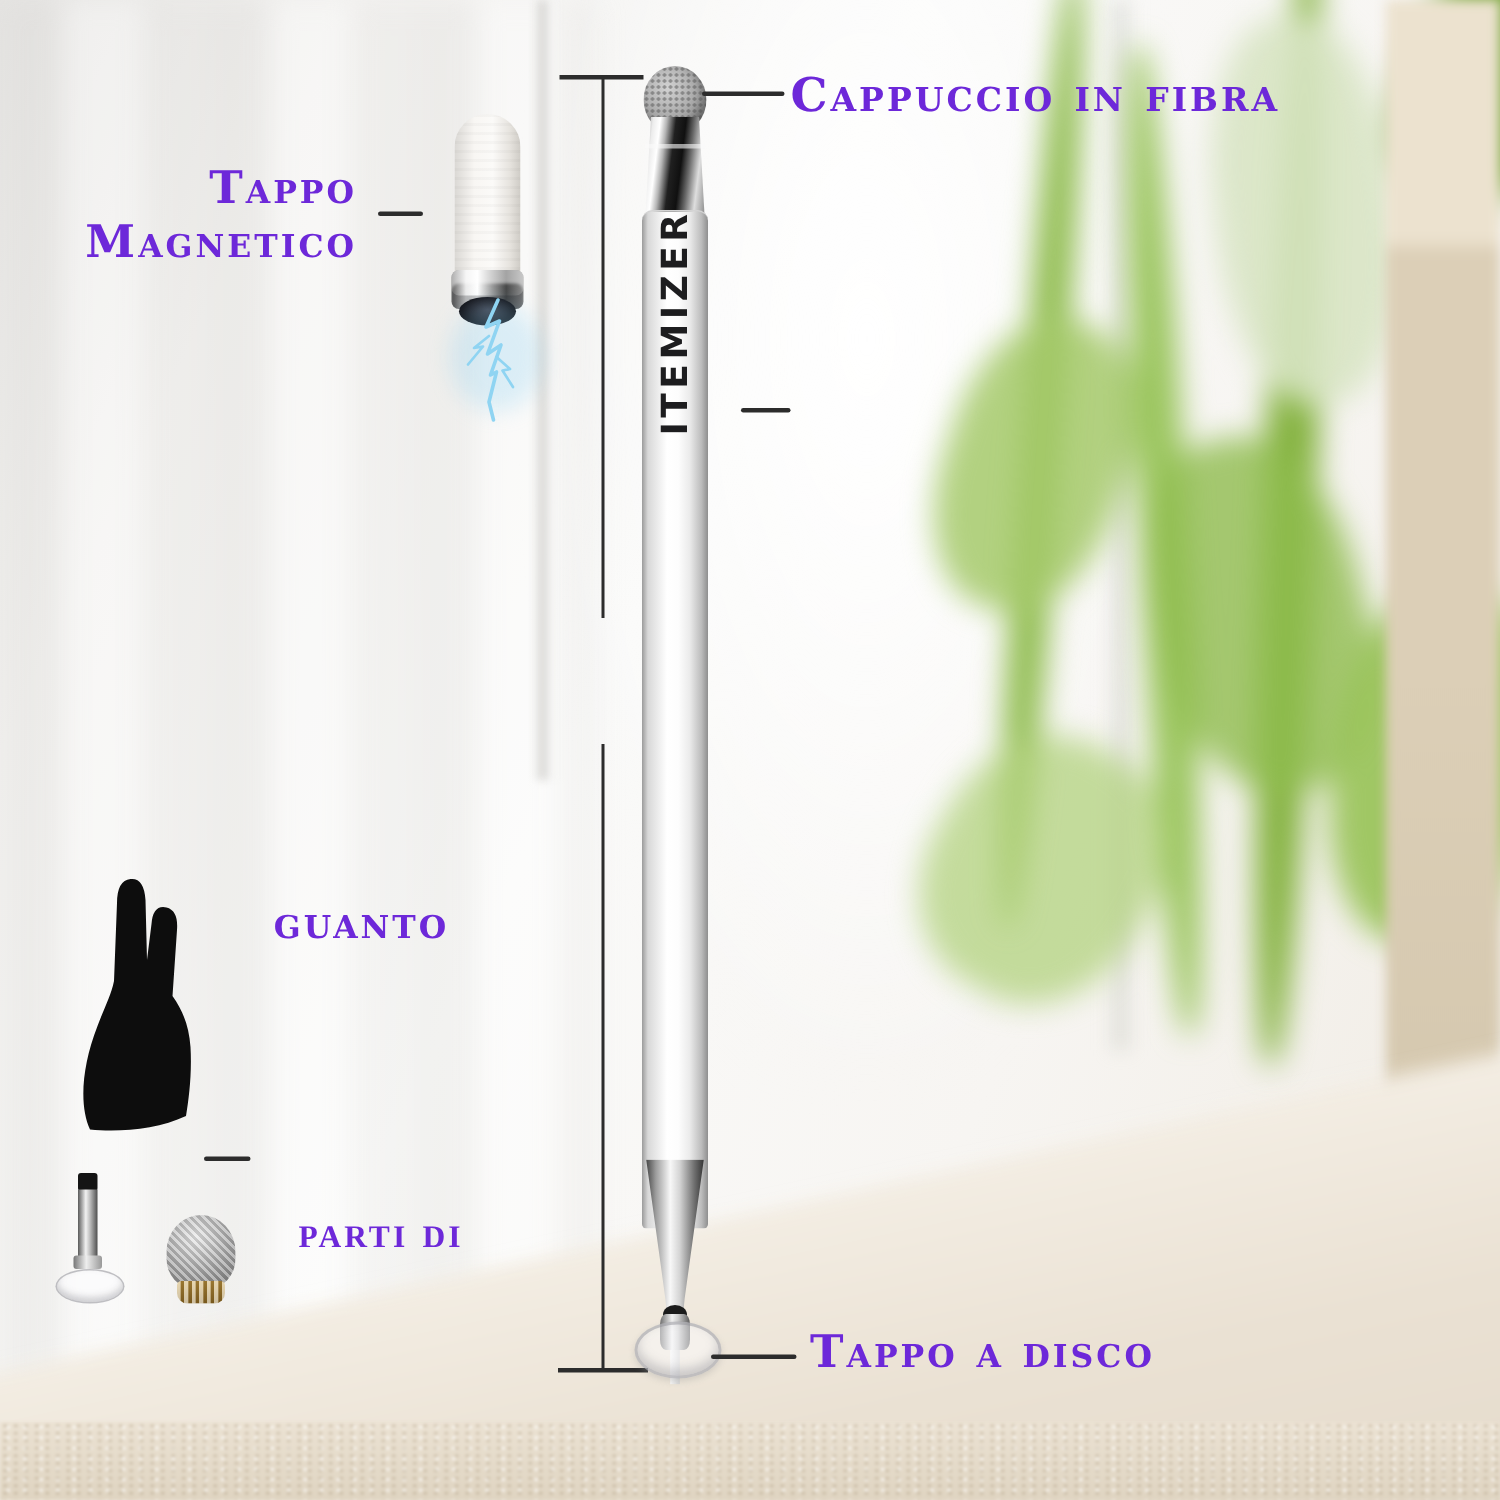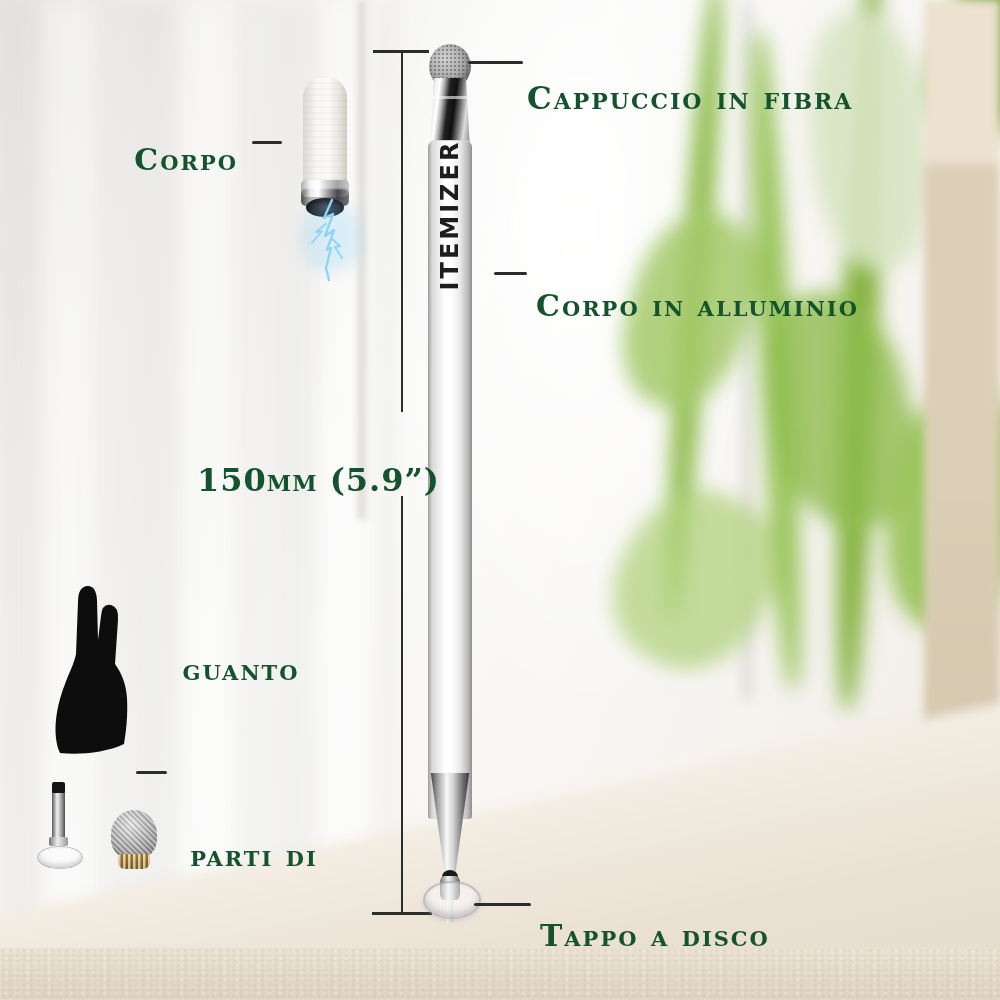--- a/index.html
+++ b/index.html
@@ -42,28 +42,28 @@
   .mline{background:#2c2c2c;}
   .cap-top{left:373px;top:50px;width:56px;height:3px;}
   .seg1{left:401px;top:52px;width:2px;height:360px;}
   .seg2{left:401px;top:496px;width:2px;height:418px;}
   .cap-bottom{left:372px;top:912px;width:60px;height:3px;}
 
   
   .dash{position:absolute;height:3px;background:#2c2c2c;border-radius:2px;}
 
   
-  .label{position:absolute;font-variant:small-caps;font-weight:700;color:#14532d;
-    letter-spacing:2px;font-size:30px;line-height:36px;white-space:nowrap;margin-top:34px;}
+  .label{position:absolute;font-variant:small-caps;font-weight:700;color:#6d28d9;
+    letter-spacing:2px;font-size:30px;line-height:36px;white-space:nowrap;}
   .lbl-fiber{left:527px;top:46px;font-size:31px;}
   .lbl-magcap{right:762px;top:108px;text-align:right;}
   .lbl-body{left:536px;top:254px;}
   .lbl-length{left:197px;top:428px;width:205px;text-align:center;font-size:32px;letter-spacing:1px;}
-  .lbl-glove{left:241px;top:618px;text-align:center;transform:translateX(-50%);}
-  .lbl-spare{left:254px;top:804px;text-align:left;transform:translateX(-50%);}
+  .lbl-glove{left:241px;top:598px;text-align:center;transform:translateX(-50%);}
+  .lbl-spare{left:254px;top:804px;text-align:left;transform:translateX(-50%);font-family:Liberation Serif, serif;}
   .lbl-disc{left:540px;top:884px;}
 
   
   .pen{left:428px;top:44px;width:44px;height:880px;}
   .pen > div{position:absolute;}
   .fiber-ball{left:1px;top:0;width:42px;height:45px;border-radius:50%;
     background-image:radial-gradient(rgba(90,90,90,.55) 1px,transparent 1.3px),radial-gradient(circle at 38% 32%,#d2d2d2,#a5a5a5 55%,#7e7e7e 92%);
     background-size:4px 4px,100% 100%;box-shadow:inset -3px -4px 6px rgba(70,70,70,.5);}
   .ferrule{left:2px;top:34px;width:40px;height:64px;
     clip-path:polygon(10% 0,90% 0,99% 100%,1% 100%);
@@ -201,24 +201,23 @@
   </div>
 
   <div class="dash" style="left:468px;top:61px;width:55px;"></div>
   <div class="dash" style="left:252px;top:141px;width:30px;"></div>
   <div class="dash" style="left:494px;top:272px;width:33px;"></div>
   <div class="dash" style="left:136px;top:771px;width:31px;"></div>
   <div class="dash" style="left:474px;top:903px;width:57px;"></div>
 
   <div class="label lbl-fiber">Cappuccio in fibra</div>
   <div class="label lbl-magcap">
-    <span>Corpo</span><br>
-  </div>
-  <div class="label lbl-body">Corpo in alluminio</div>
-  <div class="label lbl-length">150mm (5.9”)</div>
+    <span>Tappo</span><br>
+    <span>Magnetico</span>
+  </div>
   <div class="label lbl-glove">
     <span>guanto</span><br>
   </div>
   <div class="label lbl-spare">
     <span>parti di</span><br>
   </div>
   <div class="label lbl-disc">Tappo a disco</div>
 
 </div>
 

